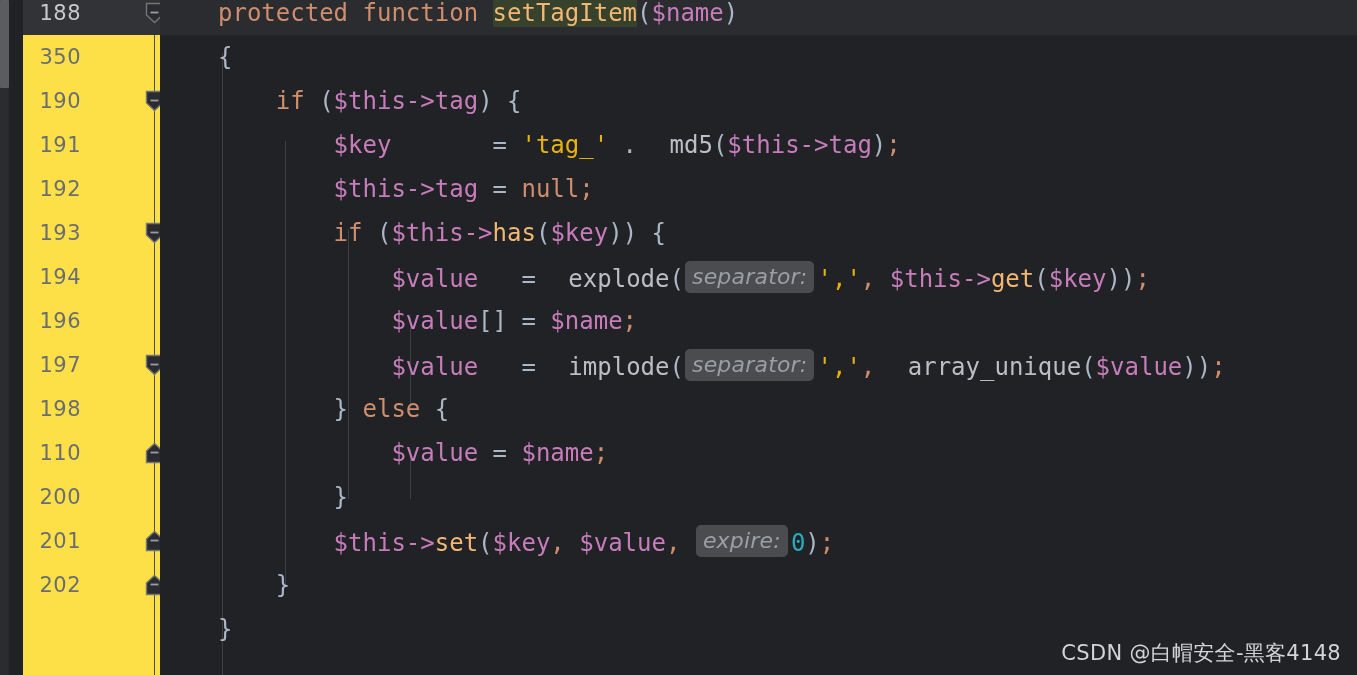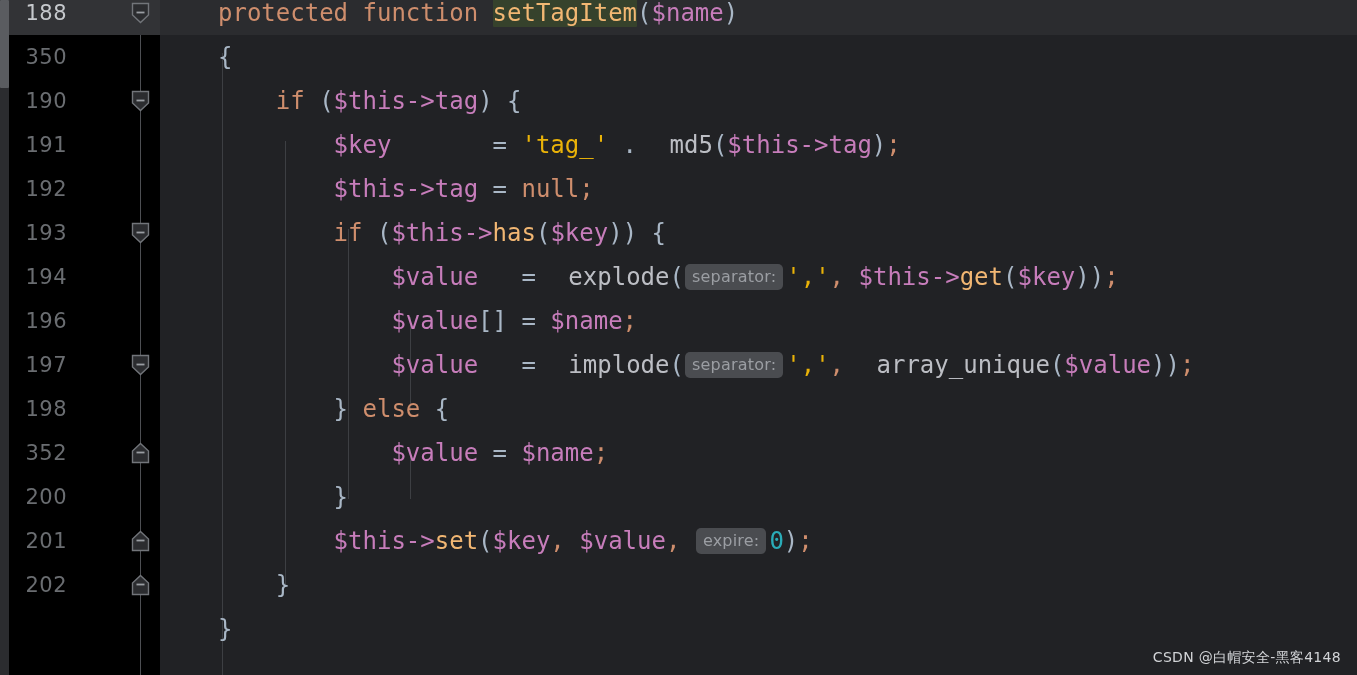--- a/index.html
+++ b/index.html
@@ -35,24 +35,24 @@
     left: 0; top: 0;
     width: 9px;
     height: 88px;
     background: #5a5c60;
     border-radius: 1px;
   }
 
   
   .gutter {
     position: absolute;
-    left: 9px; top: 0;
+    left: 23px; top: 0;
     width: 151px;
     height: 675px;
-    background: #000000;
+    background: #fde047;
   }
   .gutter-rows {
     position: absolute;
     left: 0;
     top: -9px;
     width: 151px;
   }
   .gutter-row {
     position: relative;
     height: 44px;
@@ -152,46 +152,47 @@
     background: #36422c;
     border-radius: 1px;
     margin-top: 47px;
   }
 
   
   .hint {
     background: #4a4c50;
     color: #9b9ea3;
     font-family: "DejaVu Sans", sans-serif;
-    font-size: 16px;
+    font-size: 22px;
     border-radius: 5px;
     padding: 3px 7px 4px 7px;
     margin: 0 3px 0 1px;
     vertical-align: 3px;
     letter-spacing: 0.2px;
+    font-style: italic;
   }
 
   
   .docblock-tail {
     position: absolute;
     left: 218px;
     top: -10px;
     font-family: "DejaVu Sans Mono", monospace;
     font-size: 24px;
     color: #5f826b;
     white-space: pre;
   }
 
   
   .watermark {
     position: absolute;
     right: 16px;
     bottom: 8px;
     font-family: "DejaVu Sans", sans-serif;
-    font-size: 14px;
+    font-size: 21px;
     color: #d2d4d7;
     letter-spacing: 0.3px;
     white-space: nowrap;
   }
 </style>
 </head>
 <body>
 
 <div id="editor">
 
@@ -250,21 +251,21 @@
             <svg width="19" height="22" viewBox="0 0 19 22">
               <path d="M1.5 1.5 H17.5 V13 L9.5 20.5 L1.5 13 Z" fill="#2b2c2f" stroke="#72757a" stroke-width="1.4"></path>
               <rect x="5.5" y="9.6" width="8" height="1.8" fill="#9a9da2"></rect>
             </svg>
           </span>
         </div>
         <div class="gutter-row">
           <span class="lineno">198</span>
         </div>
         <div class="gutter-row">
-          <span class="lineno">352</span>
+          <span class="lineno">110</span>
           <span class="fold">
             <svg width="19" height="22" viewBox="0 0 19 22">
               <path d="M9.5 1.5 L17.5 9 V20.5 H1.5 V9 Z" fill="#2b2c2f" stroke="#72757a" stroke-width="1.4"></path>
               <rect x="5.5" y="9.6" width="8" height="1.8" fill="#9a9da2"></rect>
             </svg>
           </span>
         </div>
         <div class="gutter-row">
           <span class="lineno">200</span>
         </div>

